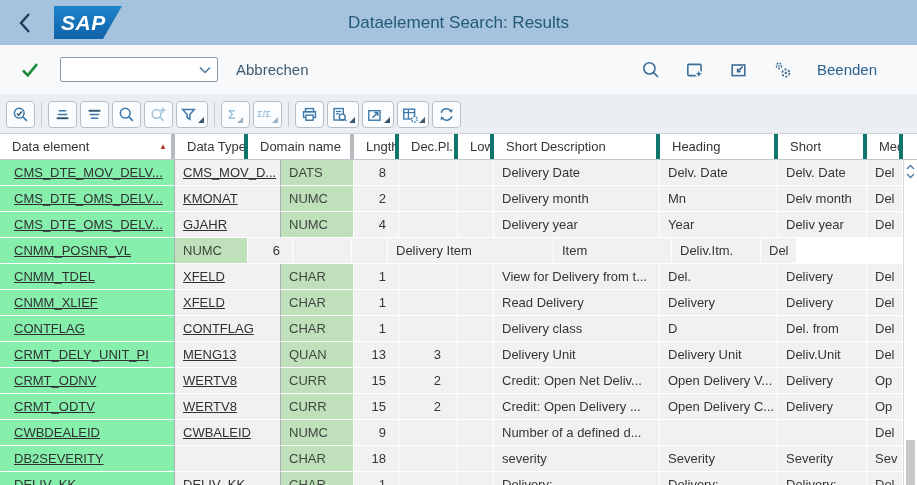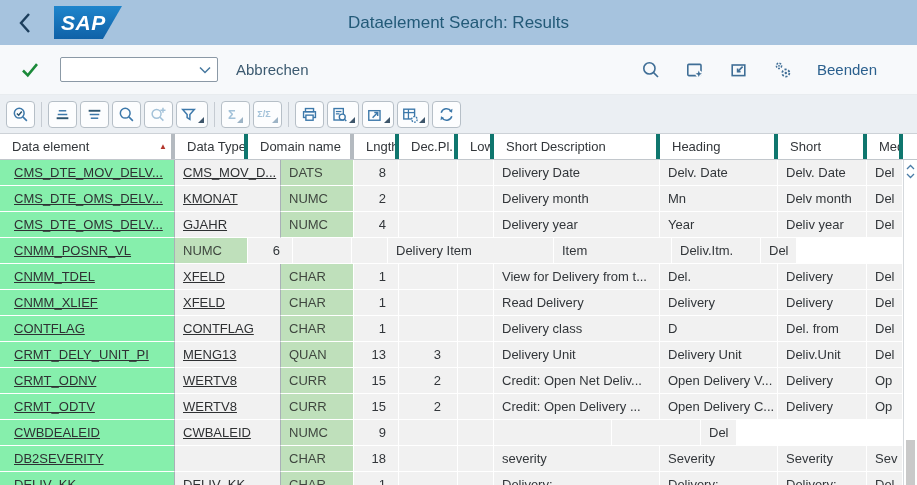--- a/index.html
+++ b/index.html
@@ -459,20 +459,21 @@
           <div class="cell c0" style="width: 175px;">
             <a class="cl">CWBDEALEID</a>
           </div>
           <div class="cell c1" style="width: 106px;">
             <a class="cl">CWBALEID</a>
           </div>
           <div class="cell c2" style="width: 73px;">NUMC</div>
           <div class="cell c3" style="width: 45px;">9</div>
           <div class="cell c4" style="width: 59px;"></div>
           <div class="cell c5" style="width: 36px;"></div>
+          <div class="cell c6" style="width: 166px;">Number of a defined d...</div>
           <div class="cell c7" style="width: 118px;"></div>
           <div class="cell c8" style="width: 89px;"></div>
           <div class="cell c9" style="width: 36px;">Del</div>
         </div>
         <div class="row">
           <div class="cell c0" style="width: 175px;">
             <a class="cl">DB2SEVERITY</a>
           </div>
           <div class="cell c1" style="width: 106px;"></div>
           <div class="cell c2" style="width: 73px;">CHAR</div>

